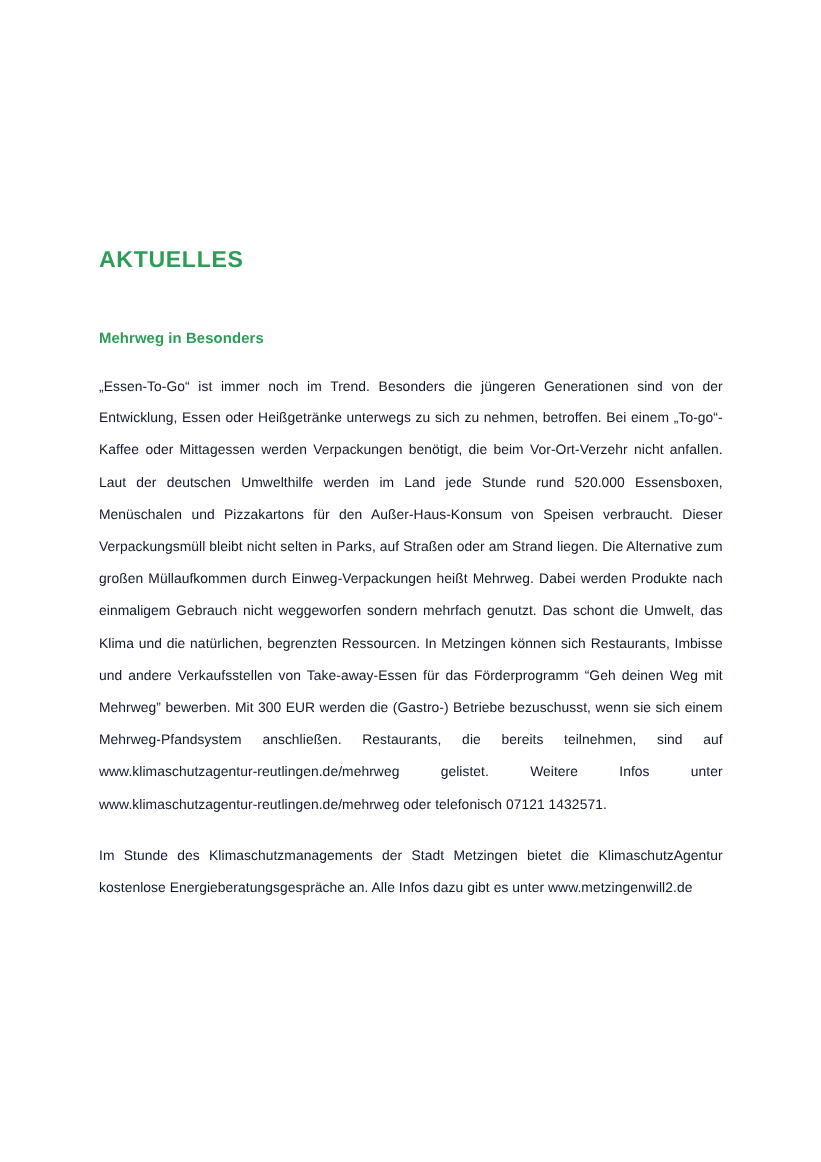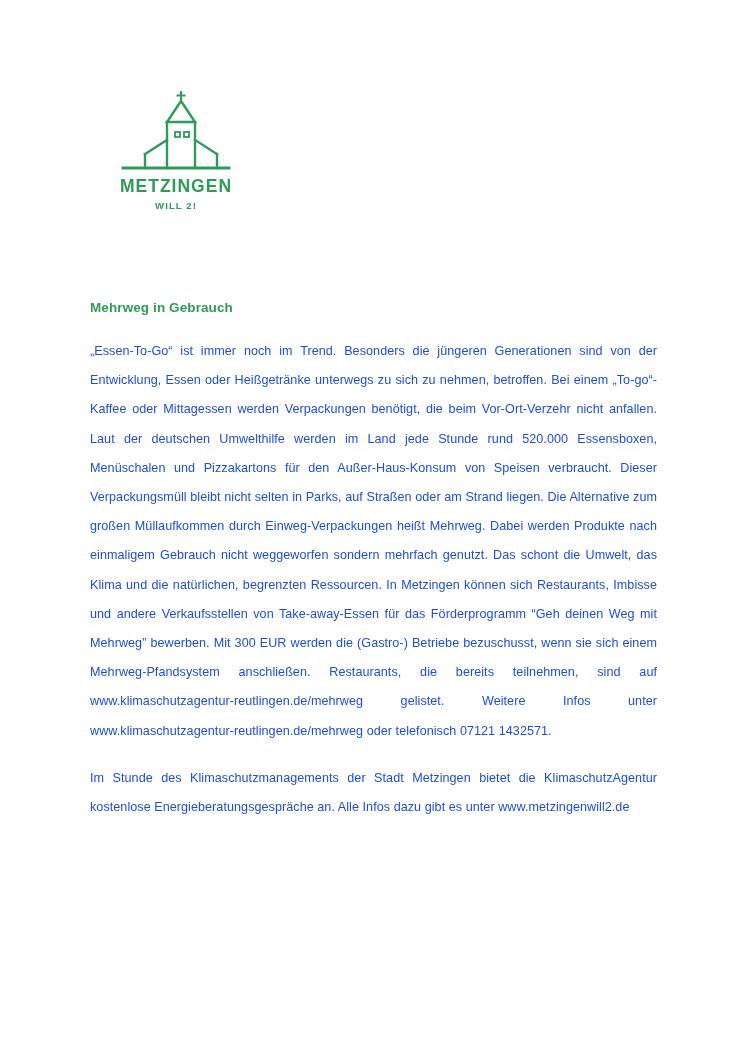--- a/index.html
+++ b/index.html
@@ -76,62 +76,36 @@
     font-size: 13.5px;
     font-weight: bold;
     color: #2e9b57;
     margin: 0 0 22px 0;
     letter-spacing: 0.1px;
   }
   .article p {
     margin: 12px 0 18px 0;
     font-size: 12.6px;
     line-height: 29.2px;
-    color: #1d4ed8;
+    color: #0f172a;
     text-align: justify;
     text-justify: inter-word;
     letter-spacing: 0.05px;
   }
   .article p:last-child {
     margin-bottom: 0;
   }
 </style>
 </head>
 <body>
 
 <div class="page">
 
-  <div class="logo-block">
-    <svg class="logo-mark" viewBox="0 0 118 88" xmlns="http://www.w3.org/2000/svg">
-      <g fill="none" stroke="#2e9b57" stroke-width="2.4" stroke-linecap="square">
 
-        <path d="M64 4 L64 12" stroke-width="2"></path>
-        <path d="M60.5 7.5 L67.5 7.5" stroke-width="2"></path>
-
-        <path d="M64 13 L50 34 L78 34 Z"></path>
-
-        <path d="M50 34 L50 80"></path>
-        <path d="M78 34 L78 80"></path>
-
-        <rect x="58" y="44" width="5" height="5" stroke-width="1.8"></rect>
-        <rect x="67" y="44" width="5" height="5" stroke-width="1.8"></rect>
-
-        <path d="M50 52 L28 66"></path>
-        <path d="M28 66 L28 80"></path>
-
-        <path d="M78 52 L100 66"></path>
-        <path d="M100 66 L100 80"></path>
-
-        <path d="M6 80 L112 80" stroke-width="3"></path>
-      </g>
-    </svg>
-    <div class="logo-wordmark">METZINGEN</div>
-    <div class="logo-sub">WILL 2!</div>
-  </div>
-
+  <div class="headline">AKTUELLES</div>
 
   <div class="article">
-    <h2 class="article-title">Mehrweg in Gebrauch</h2>
+    <h2 class="article-title">Mehrweg in Besonders</h2>
     <p>„Essen-To-Go“ ist immer noch im Trend. Besonders die jüngeren Generationen sind von der Entwicklung, Essen oder Heißgetränke unterwegs zu sich zu nehmen, betroffen. Bei einem „To-go“-Kaffee oder Mittagessen werden Verpackungen benötigt, die beim Vor-Ort-Verzehr nicht anfallen. Laut der deutschen Umwelthilfe werden im Land jede Stunde rund 520.000 Essensboxen, Menüschalen und Pizzakartons für den Außer-Haus-Konsum von Speisen verbraucht. Dieser Verpackungsmüll bleibt nicht selten in Parks, auf Straßen oder am Strand liegen. Die Alternative zum großen Müllaufkommen durch Einweg-Verpackungen heißt Mehrweg. Dabei werden Produkte nach einmaligem Gebrauch nicht weggeworfen sondern mehrfach genutzt. Das schont die Umwelt, das Klima und die natürlichen, begrenzten Ressourcen. In Metzingen können sich Restaurants, Imbisse und andere Verkaufsstellen von Take-away-Essen für das Förderprogramm “Geh deinen Weg mit Mehrweg” bewerben. Mit 300 EUR werden die (Gastro-) Betriebe bezuschusst, wenn sie sich einem Mehrweg-Pfandsystem anschließen. Restaurants, die bereits teilnehmen, sind auf www.klimaschutzagentur-reutlingen.de/mehrweg gelistet. Weitere Infos unter www.klimaschutzagentur-reutlingen.de/mehrweg oder telefonisch 07121 1432571.</p>
     <p>Im Stunde des Klimaschutzmanagements der Stadt Metzingen bietet die KlimaschutzAgentur kostenlose Energieberatungsgespräche an. Alle Infos dazu gibt es unter www.metzingenwill2.de</p>
   </div>
 
 </div>
 
 </body></html>

